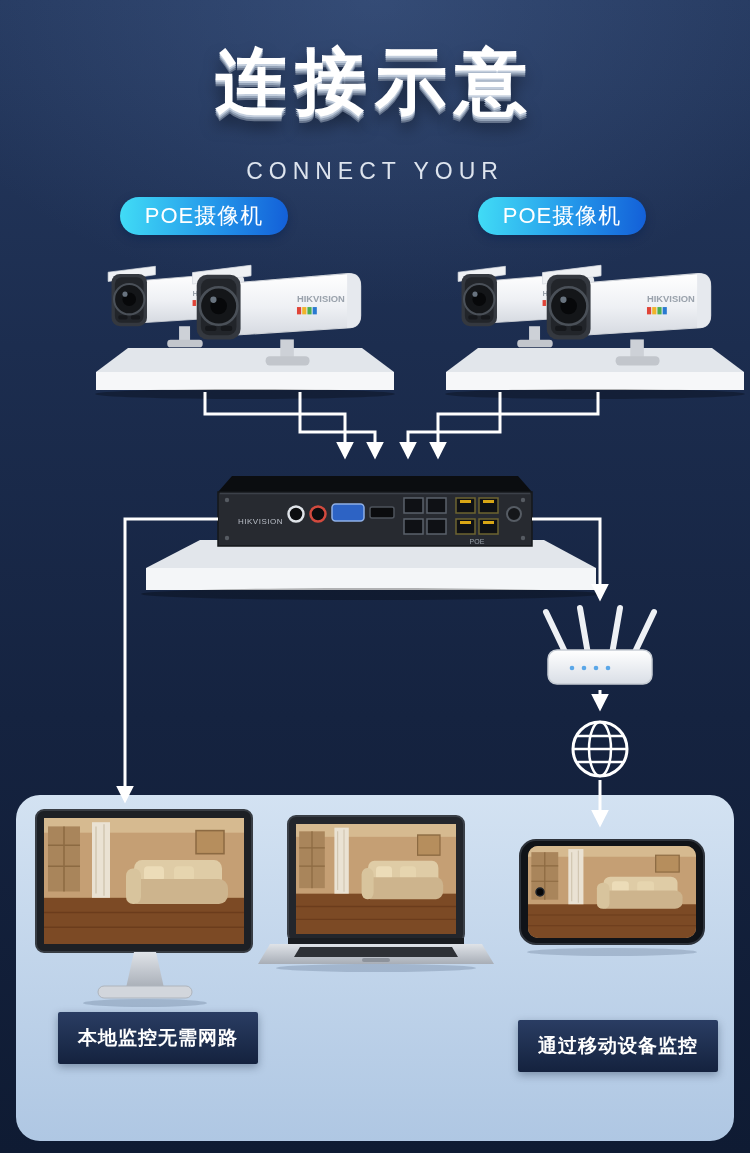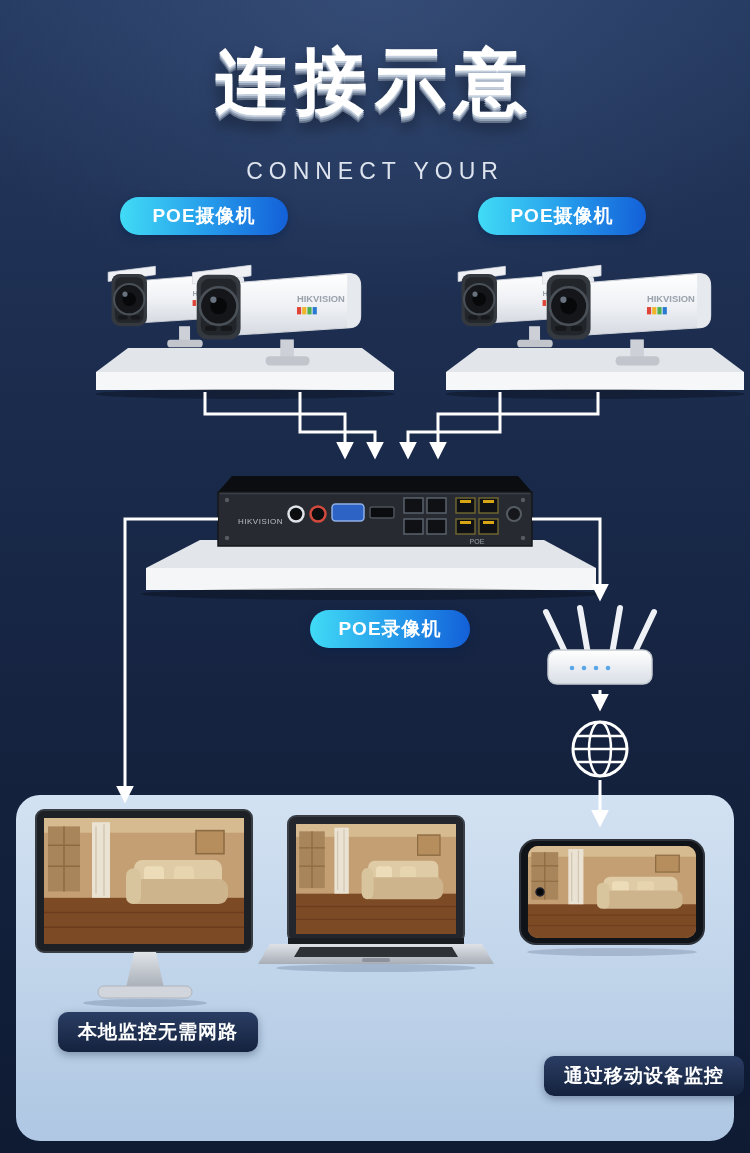--- a/index.html
+++ b/index.html
@@ -8,48 +8,47 @@
   .canvas{position:relative;width:750px;height:1153px;overflow:hidden;
     background:
       radial-gradient(90% 38% at 50% 0%, rgba(88,118,170,.30), rgba(88,118,170,0) 70%),
       linear-gradient(180deg,#25395f 0%,#1c2d4f 30%,#152340 62%,#0f1b33 100%);}
   .title{position:absolute;top:34px;left:0;width:100%;text-align:center;color:#ffffff;
     font-size:72px;font-weight:900;letter-spacing:8px;z-index:3;
     text-shadow:0 2px 0 #c3cedd,0 4px 0 #93a2b7,0 6px 0 #66748c,0 11px 16px rgba(0,0,0,.55);}
   .subtitle{position:absolute;top:158px;left:0;width:100%;text-align:center;color:#dde4ee;
     font-size:23px;letter-spacing:6px;font-weight:500;z-index:3;}
   .pill-cyan{position:absolute;display:flex;align-items:center;justify-content:center;color:#fff;
-    font-weight:700;font-size:19px;border-radius:19px;letter-spacing:1px;
+    font-weight:400;font-size:22px;border-radius:19px;letter-spacing:1px;
     background:linear-gradient(93deg,#41dcf6,#2498ea 55%,#135fd8);
     box-shadow:0 3px 10px rgba(0,30,80,.45);z-index:3;}
   .pill-camera-left{left:120px;top:197px;width:168px;height:38px;}
   .pill-camera-right{left:478px;top:197px;width:168px;height:38px;}
   .pill-nvr{left:310px;top:610px;width:160px;height:38px;}
   .panel{position:absolute;left:16px;top:795px;width:718px;height:346px;border-radius:24px;
     background:linear-gradient(180deg,#d3e2f2,#afc7e3);z-index:1;}
   .overlay{position:absolute;inset:0;z-index:2;pointer-events:none;}
-  .pill-dark{position:absolute;z-index:3;color:#fff;font-size:19px;font-weight:600;padding:7px 20px;
-    border-radius:10px;background:linear-gradient(180deg,#2a3d63,#14223e);
+  .pill-dark{position:absolute;z-index:3;color:#fff;font-size:19px;font-weight:600;padding:13px 20px;
+    border-radius:2px;background:linear-gradient(180deg,#2a3d63,#14223e);
     box-shadow:0 3px 8px rgba(10,25,50,.35);letter-spacing:1px;}
   .pill-monitor{left:58px;top:1012px;}
   .pill-laptop{left:302px;top:1012px;}
-  .pill-phone{left:518px;top:1056px;margin-left:26px;}
+  .pill-phone{left:518px;top:1020px;}
   svg text{font-family:"Liberation Sans",sans-serif;}
 </style>
 </head>
 <body>
 
 <div class="canvas">
 
   <div class="title">连接示意</div>
   <div class="subtitle">CONNECT YOUR</div>
 
   <div class="pill-cyan pill-camera-left">POE摄像机</div>
   <div class="pill-cyan pill-camera-right">POE摄像机</div>
-  <div class="pill-cyan pill-nvr">POE录像机</div>
 
   <div class="panel"></div>
 
   <svg class="overlay" width="750" height="1153" viewBox="0 0 750 1153">
     <defs>
       <marker id="arr" viewBox="0 0 10 10" refX="8" refY="5" markerWidth="6" markerHeight="6" orient="auto-start-reverse">
         <path d="M0 0 L10 5 L0 10 Z" fill="#ffffff"></path>
       </marker>
       <linearGradient id="camBody" x1="0" y1="0" x2="0" y2="1">
         <stop offset="0" stop-color="#ffffff"></stop>

